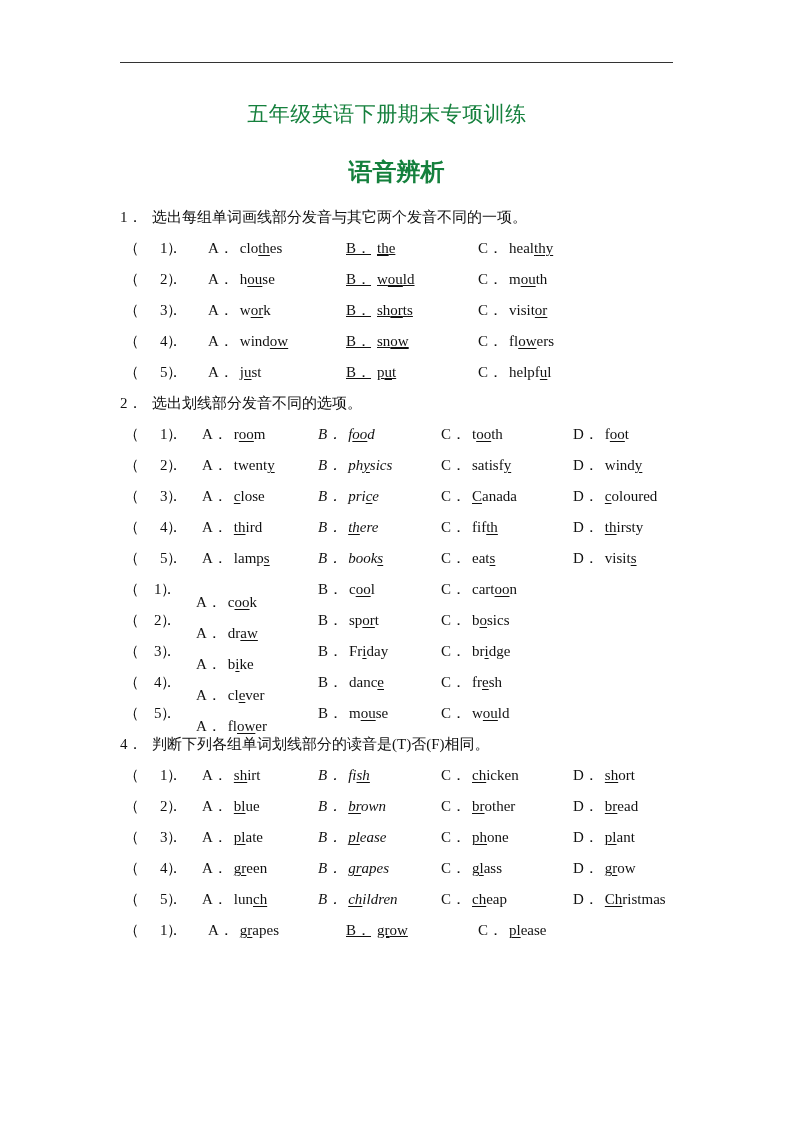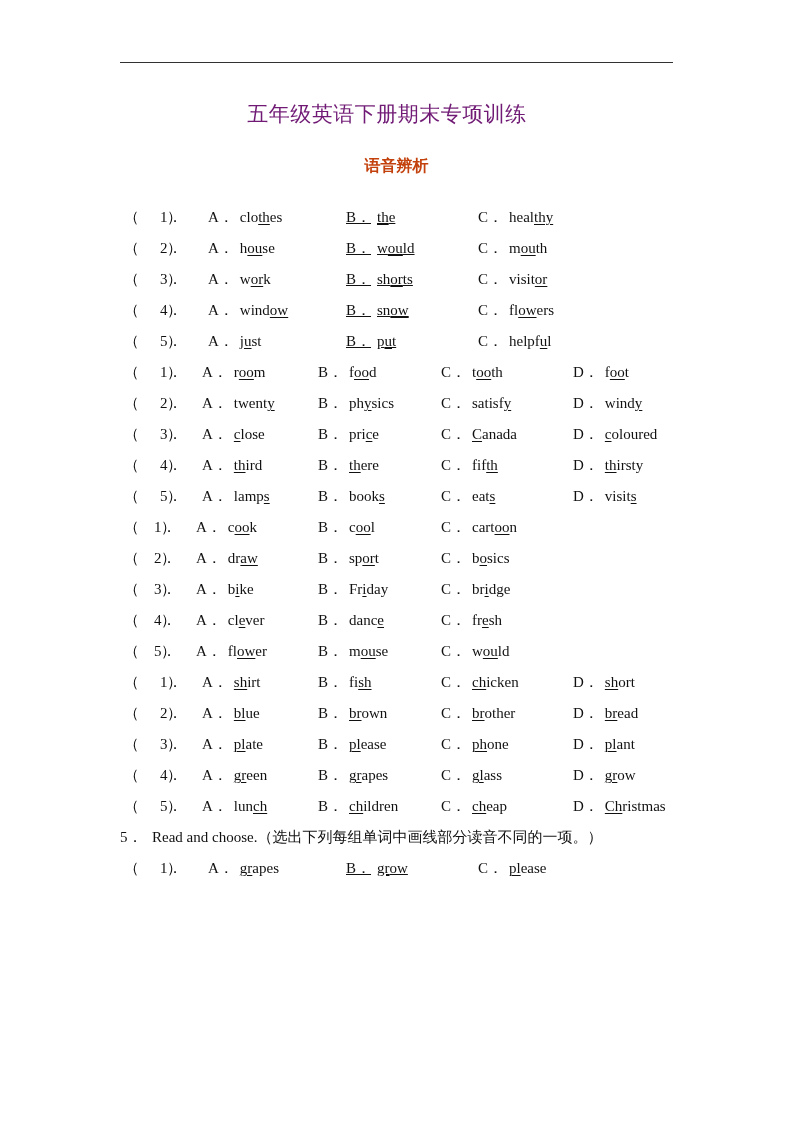--- a/index.html
+++ b/index.html
@@ -1,56 +1,57 @@
 <!DOCTYPE html>
 <html><head>
   <meta charset="utf-8">
   <style>
     html, body { margin: 0; padding: 0; background: #ffffff; }
     body { width: 793px; height: 1122px; position: relative; overflow: hidden;
       font-family: "Liberation Serif", "DejaVu Serif", serif; color: #111; }
     .top-rule { position: absolute; left: 120px; top: 62px; width: 553px; height: 0;
       border-top: 1.3px solid #333; }
     .title { position: absolute; left: 0; width: 774px; top: 100px; text-align: center;
-      font-family: Liberation Sans, sans-serif; font-size: 21px; color: #701a75; letter-spacing: 0.5px; }
+      font-family: Liberation Sans, sans-serif; font-size: 21px; color: #15803d; letter-spacing: 0.5px; }
     .subtitle { position: absolute; left: 0; width: 793px; top: 156px; text-align: center;
-      font-family: "DejaVu Sans", sans-serif; font-size: 16px; font-weight: bold; color: #c2410c; }
+      font-family: "DejaVu Sans", sans-serif; font-size: 24px; font-weight: bold; color: #15803d; }
     .content { position: absolute; left: 120px; top: 203px; width: 560px; }
     .q-head { height: 31px; line-height: 28px; font-size: 15px; white-space: nowrap; }
     .q-num { display: inline-block; width: 32px; }
     .row { position: relative; height: 31px; line-height: 28px; font-size: 15px; white-space: nowrap; }
     .row > span { position: absolute; top: 0; }
     .paren { left: 4px; }
     .u { text-decoration: underline; text-underline-offset: 2px; text-decoration-thickness: 1px; }
     
     .s3 .item { left: 40px; }
     .s3 .optA { left: 88px; }
     .s3 .optB { left: 226px; text-decoration: underline; }
     .s3 .optC { left: 358px; }
     
     .s4 .item { left: 40px; }
     .s4 .optA { left: 82px; }
-    .s4 .optB { left: 198px; }
+    .s4 .optB { left: 198px; font-style: italic; }
     .s4 .optC { left: 321px; }
     .s4 .optD { left: 453px; }
     
     .s3b .item { left: 34px; }
-    .s3b .optA { left: 76px; }
+    .s3b .optA { left: 76px; margin-top: 13px; }
     .s3b .optB { left: 198px; }
     .s3b .optC { left: 321px; }
     .answer-blank { display: inline-block; width: 28px; }
   </style>
 </head>
 <body>
 
 <div class="top-rule"></div>
 <div class="title">五年级英语下册期末专项训练</div>
 <div class="subtitle">语音辨析</div>
 
 <div class="content" id="content">
+    <div class="q-head"><span class="q-num">1．</span><span>选出每组单词画线部分发音与其它两个发音不同的一项。</span></div>
     <div class="row s3">
       <span class="paren"><span>（</span><span class="answer-blank"></span><span>）</span></span>
       <span class="item">1．</span>
       <span class="optA"><span style="margin-right: 6px;">A．</span><span>clo</span><span class="u">th</span><span>es</span></span>
       <span class="optB"><span style="margin-right: 6px;">B．</span><span></span><span class="u">th</span><span>e</span></span>
       <span class="optC"><span style="margin-right: 6px;">C．</span><span>heal</span><span class="u">thy</span><span></span></span>
     </div>
     <div class="row s3">
       <span class="paren"><span>（</span><span class="answer-blank"></span><span>）</span></span>
       <span class="item">2．</span>
@@ -72,20 +73,21 @@
       <span class="optB"><span style="margin-right: 6px;">B．</span><span>sn</span><span class="u">ow</span><span></span></span>
       <span class="optC"><span style="margin-right: 6px;">C．</span><span>fl</span><span class="u">ow</span><span>ers</span></span>
     </div>
     <div class="row s3">
       <span class="paren"><span>（</span><span class="answer-blank"></span><span>）</span></span>
       <span class="item">5．</span>
       <span class="optA"><span style="margin-right: 6px;">A．</span><span>j</span><span class="u">u</span><span>st</span></span>
       <span class="optB"><span style="margin-right: 6px;">B．</span><span>p</span><span class="u">u</span><span>t</span></span>
       <span class="optC"><span style="margin-right: 6px;">C．</span><span>helpf</span><span class="u">u</span><span>l</span></span>
     </div>
+    <div class="q-head"><span class="q-num">2．</span><span>选出划线部分发音不同的选项。</span></div>
     <div class="row s4">
       <span class="paren"><span>（</span><span class="answer-blank"></span><span>）</span></span>
       <span class="item">1．</span>
       <span class="optA"><span style="margin-right: 6px;">A．</span><span>r</span><span class="u">oo</span><span>m</span></span>
       <span class="optB"><span style="margin-right: 6px;">B．</span><span>f</span><span class="u">oo</span><span>d</span></span>
       <span class="optC"><span style="margin-right: 6px;">C．</span><span>t</span><span class="u">oo</span><span>th</span></span>
       <span class="optD"><span style="margin-right: 6px;">D．</span><span>f</span><span class="u">oo</span><span>t</span></span>
     </div>
     <div class="row s4">
       <span class="paren"><span>（</span><span class="answer-blank"></span><span>）</span></span>
@@ -147,20 +149,21 @@
       <span class="optB"><span style="margin-right: 6px;">B．</span><span>danc</span><span class="u">e</span><span></span></span>
       <span class="optC"><span style="margin-right: 6px;">C．</span><span>fr</span><span class="u">e</span><span>sh</span></span>
     </div>
     <div class="row s3b">
       <span class="paren"><span>（</span><span class="answer-blank" style="width: 22px;"></span><span>）</span></span>
       <span class="item">5．</span>
       <span class="optA"><span style="margin-right: 6px;">A．</span><span>fl</span><span class="u">ow</span><span>er</span></span>
       <span class="optB"><span style="margin-right: 6px;">B．</span><span>m</span><span class="u">ou</span><span>se</span></span>
       <span class="optC"><span style="margin-right: 6px;">C．</span><span>w</span><span class="u">ou</span><span>ld</span></span>
     </div>
+    <div class="q-head"><span class="q-num">4．</span><span>判断下列各组单词划线部分的读音是(T)否(F)相同。</span></div>
     <div class="row s4">
       <span class="paren"><span>（</span><span class="answer-blank"></span><span>）</span></span>
       <span class="item">1．</span>
       <span class="optA"><span style="margin-right: 6px;">A．</span><span></span><span class="u">sh</span><span>irt</span></span>
       <span class="optB"><span style="margin-right: 6px;">B．</span><span>fi</span><span class="u">sh</span><span></span></span>
       <span class="optC"><span style="margin-right: 6px;">C．</span><span></span><span class="u">ch</span><span>icken</span></span>
       <span class="optD"><span style="margin-right: 6px;">D．</span><span></span><span class="u">sh</span><span>ort</span></span>
     </div>
     <div class="row s4">
       <span class="paren"><span>（</span><span class="answer-blank"></span><span>）</span></span>
@@ -187,21 +190,20 @@
       <span class="optD"><span style="margin-right: 6px;">D．</span><span></span><span class="u">gr</span><span>ow</span></span>
     </div>
     <div class="row s4">
       <span class="paren"><span>（</span><span class="answer-blank"></span><span>）</span></span>
       <span class="item">5．</span>
       <span class="optA"><span style="margin-right: 6px;">A．</span><span>lun</span><span class="u">ch</span><span></span></span>
       <span class="optB"><span style="margin-right: 6px;">B．</span><span></span><span class="u">ch</span><span>ildren</span></span>
       <span class="optC"><span style="margin-right: 6px;">C．</span><span></span><span class="u">ch</span><span>eap</span></span>
       <span class="optD"><span style="margin-right: 6px;">D．</span><span></span><span class="u">Ch</span><span>ristmas</span></span>
     </div>
-    <div class="q-head"><span class="q-num">5．</span><span>Read and choose.（选出下列每组单词中画线部分读音不同的一项。）</span></div>
     <div class="row s3">
       <span class="paren"><span>（</span><span class="answer-blank"></span><span>）</span></span>
       <span class="item">1．</span>
       <span class="optA"><span style="margin-right: 6px;">A．</span><span></span><span class="u">gr</span><span>apes</span></span>
       <span class="optB"><span style="margin-right: 6px;">B．</span><span></span><span class="u">gr</span><span>ow</span></span>
       <span class="optC"><span style="margin-right: 6px;">C．</span><span></span><span class="u">pl</span><span>ease</span></span>
     </div>
   </div>
 
 </body></html>

